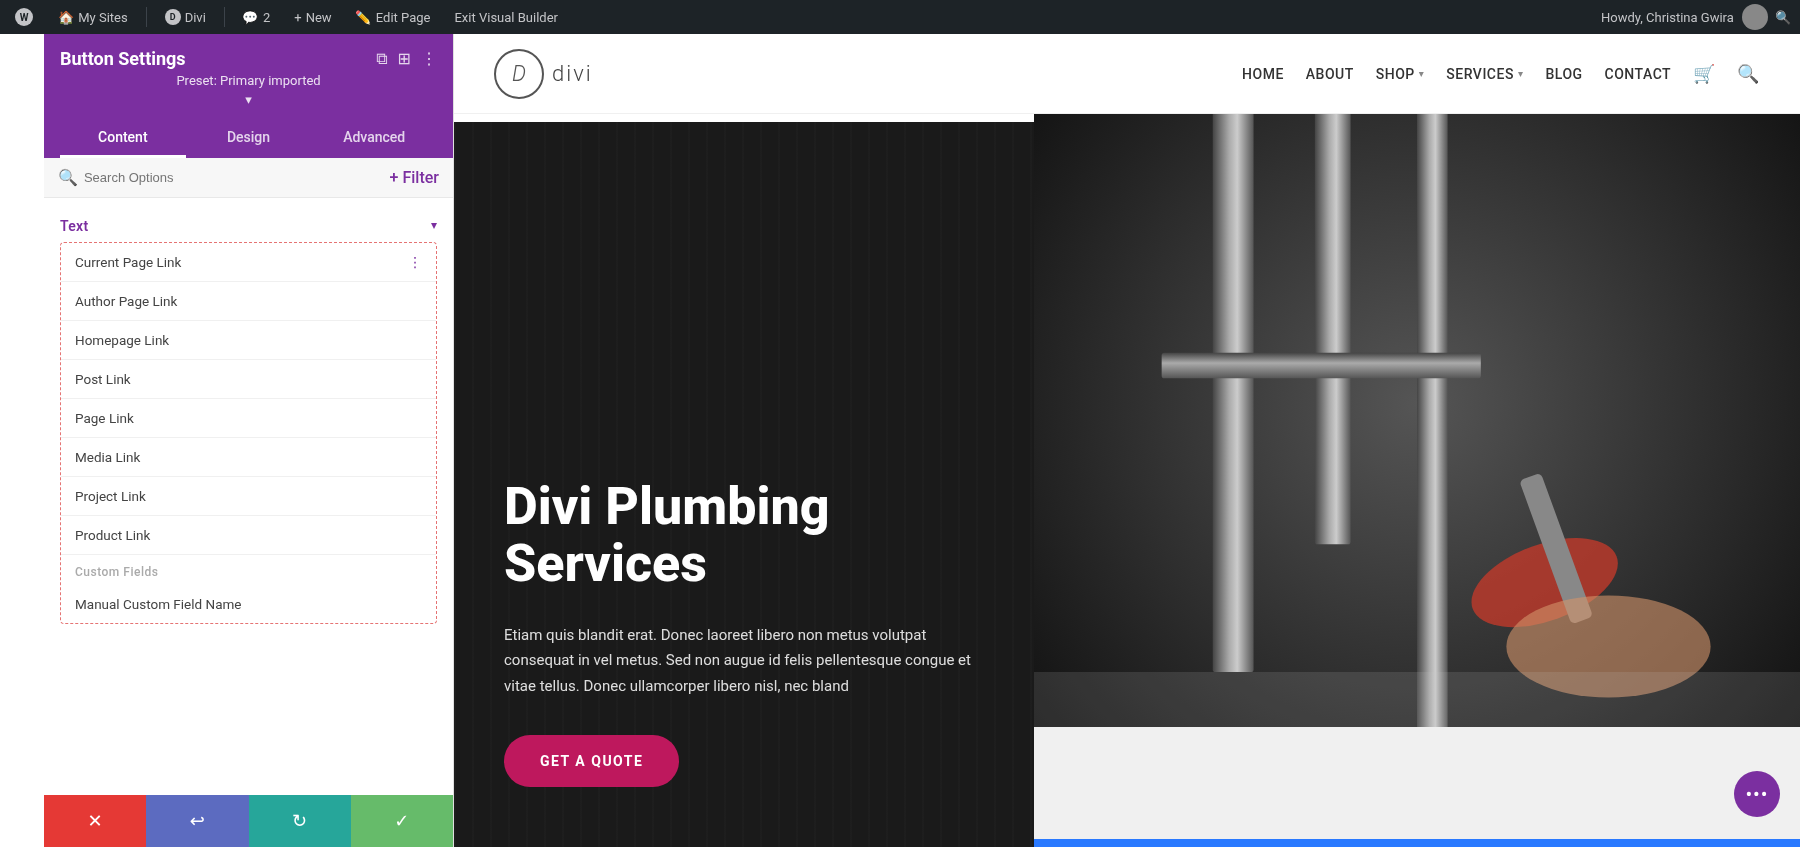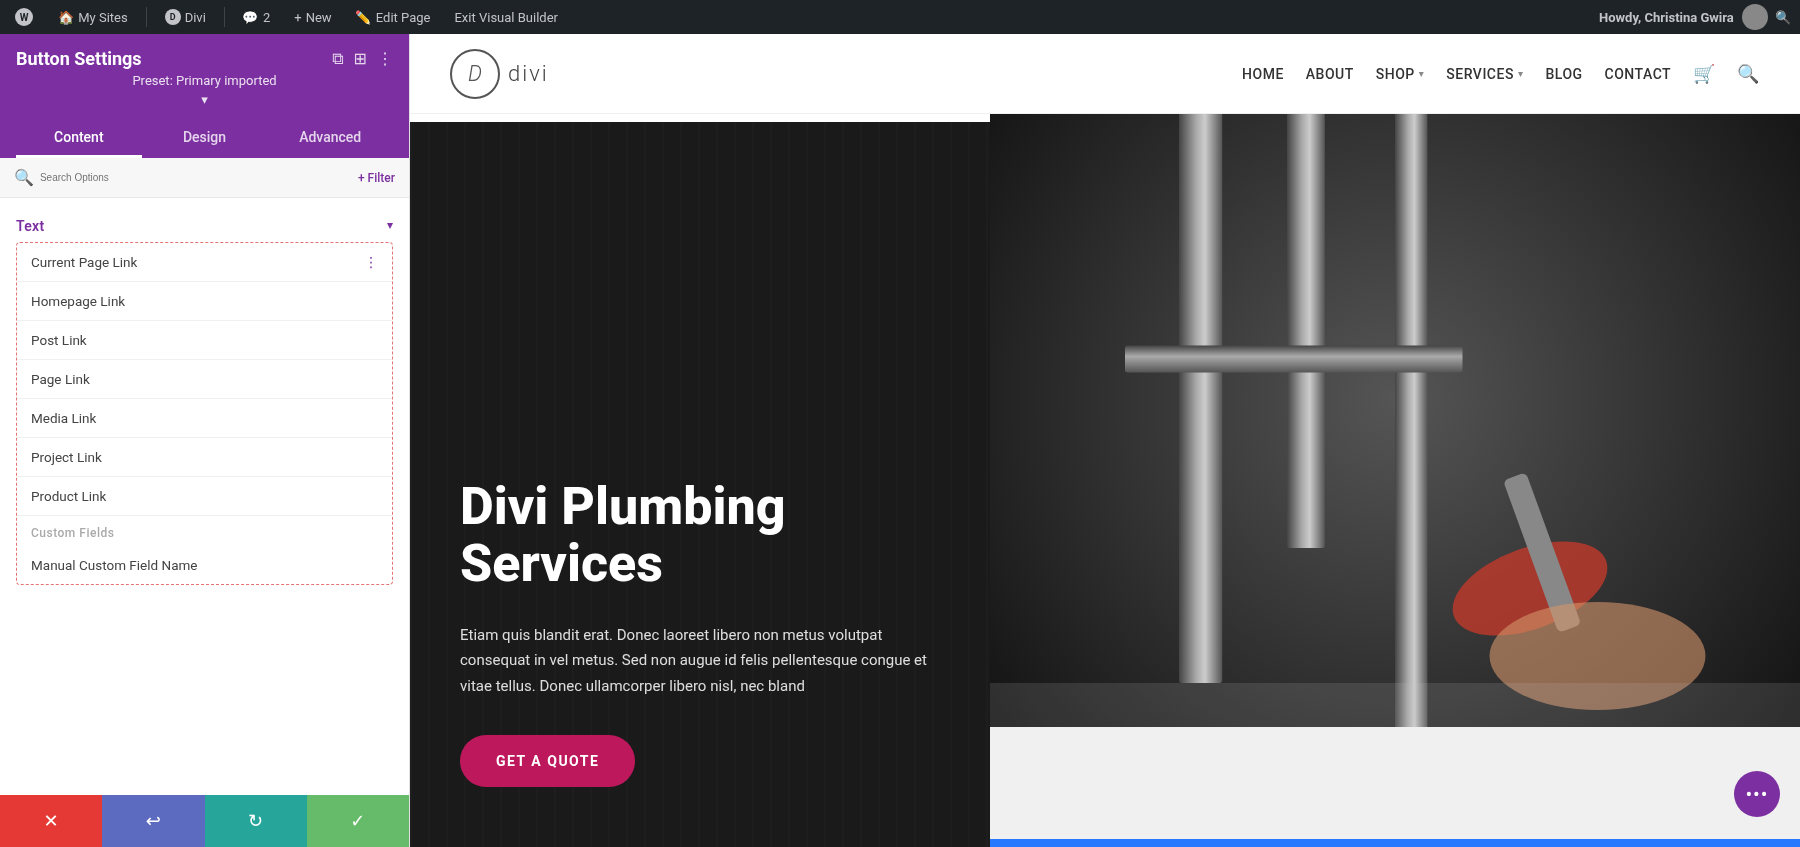--- a/index.html
+++ b/index.html
@@ -27,31 +27,31 @@
       height: 100%;
       white-space: nowrap;
     }
     .admin-bar-right {
       margin-left: auto;
       display: flex;
       align-items: center;
       gap: 8px;
       color: #c3c4c7;
       font-size: 13px;
-      font-weight: bold;
     }
     .admin-bar-divider { width: 1px; height: 20px; background: #3c434a; }
     .wp-icon { width: 20px; height: 20px; fill: #c3c4c7; }
     .avatar { width: 26px; height: 26px; border-radius: 50%; background: #888; }
 
     
     .main-layout {
       display: flex;
       flex: 1;
       overflow: hidden;
+      padding-left: 44px;
     }
 
     
     .sidebar {
       width: 410px;
       background: #fff;
       display: flex;
       flex-direction: column;
       flex-shrink: 0;
       border-right: 1px solid #e0e0e0;
@@ -114,28 +114,28 @@
     .sidebar-search {
       display: flex;
       align-items: center;
       padding: 10px 14px;
       border-bottom: 1px solid #e8e8e8;
       background: #f7f7f7;
     }
     .sidebar-search input {
       border: none;
       background: transparent;
-      font-size: 10px;
+      font-size: 13px;
       color: #a21caf;
       flex: 1;
       outline: none;
     }
     .filter-btn {
       color: #7b2fa0;
-      font-size: 12px;
+      font-size: 16px;
       cursor: pointer;
       display: flex;
       align-items: center;
       gap: 3px;
       font-weight: 500;
     }
 
     .sidebar-body {
       flex: 1;
       overflow-y: auto;
@@ -467,20 +467,24 @@
 
       <div class="section-header">
         <span class="section-title">Text</span>
         <span class="section-chevron">▾</span>
       </div>
 
       <div class="dropdown-list">
         <div class="dropdown-list-item">
           <span>Current Page Link</span>
           <span class="item-icon">⋮</span>
+        </div>
+        <div class="dropdown-list-item">
+          <span>Author Page Link</span>
+          <span class="item-icon" style="opacity:0;">⋮</span>
         </div>
         <div class="dropdown-list-item">
           <span>Homepage Link</span>
         </div>
         <div class="dropdown-list-item">
           <span>Post Link</span>
         </div>
         <div class="dropdown-list-item">
           <span>Page Link</span>
         </div>

